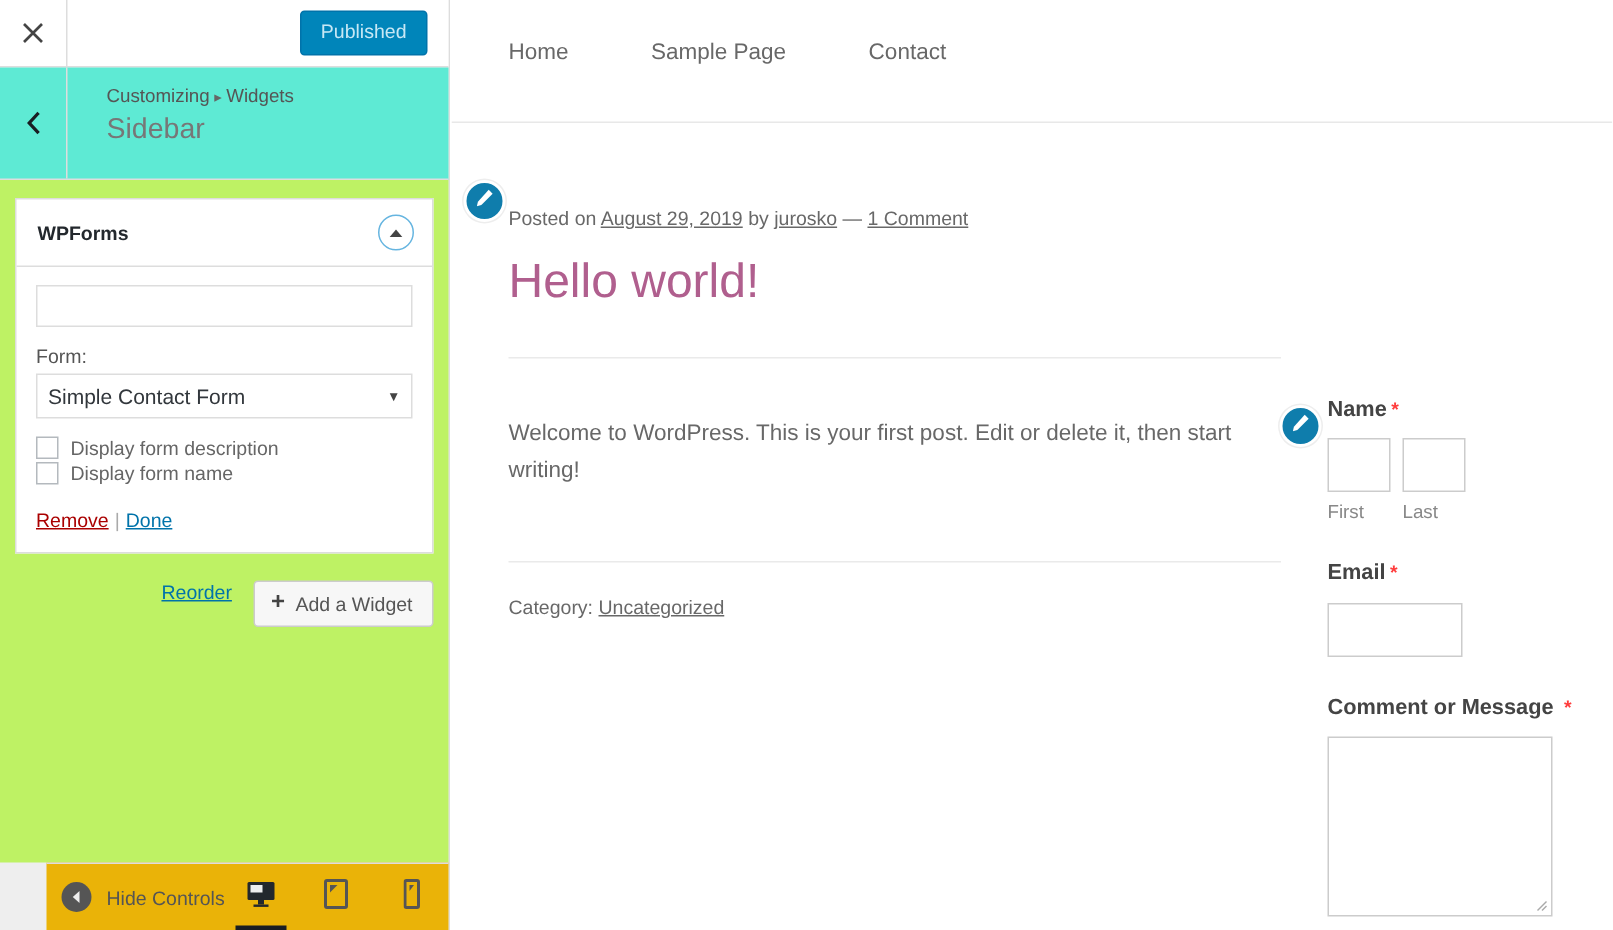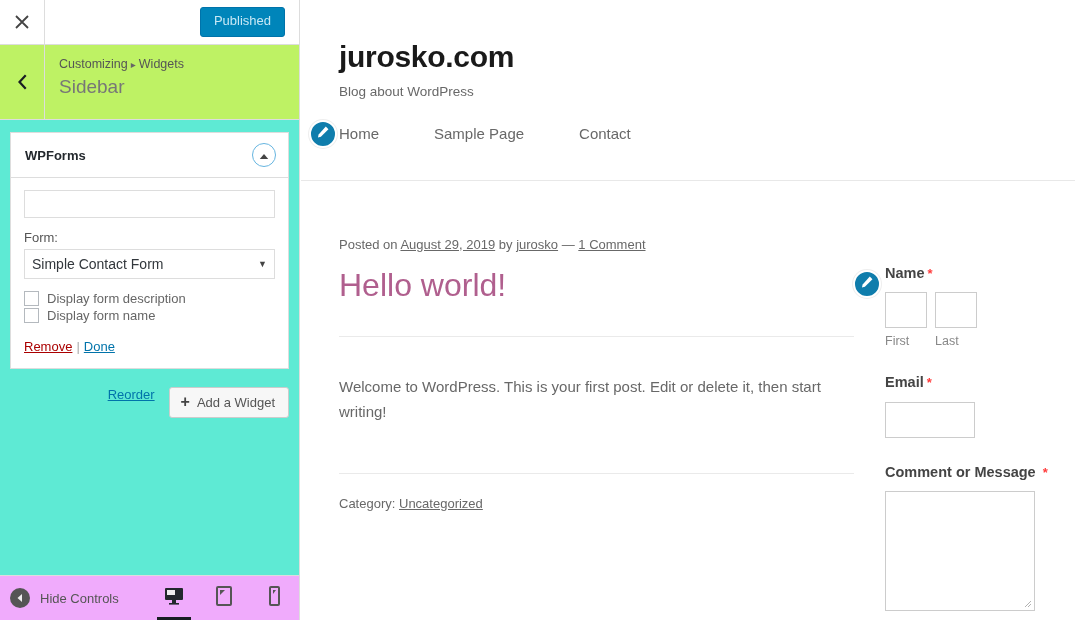--- a/index.html
+++ b/index.html
@@ -49,23 +49,23 @@
     font-size: 13px;
     padding: 6px 13px 7px;
     cursor: pointer;
     line-height: 1.1;
     font-family: "Liberation Sans", sans-serif;
   }
 
   
   .cz-section-head {
     height: 75px; min-height: 75px;
-    background: #bef264;
+    background: #5eead4;
     border-bottom: 1px solid #ddd;
-    display: flex; align-items: stretch;
+    display: flex; align-items: stretch; gap: 12px;
   }
   .cz-back {
     width: 45px; min-width: 45px;
     border-right: 1px solid #ddd;
     display: flex; align-items: center; justify-content: center;
     cursor: pointer;
   }
   .cz-back svg { display: block; }
   .cz-titles {
     flex: 1; padding: 11px 0 0 14px;
@@ -74,21 +74,21 @@
     font-size: 12.5px; color: #555; line-height: 1.3;
   }
   .cz-breadcrumb .sep { padding: 0 3px; font-size: 10px; color: #666; }
   .cz-panel-title {
     font-size: 19px; color: #777; font-weight: 400;
     line-height: 1.35; margin-top: 2px;
   }
 
   
   .cz-body {
-    flex: 1; background: #5eead4; overflow: hidden;
+    flex: 1; background: #bef264; overflow: hidden;
     padding: 12px 10px 0 10px;
   }
 
   
   .widget {
     background: #fff;
     border: 1px solid #ddd;
     border-radius: 0;
   }
   .widget-top {
@@ -163,24 +163,25 @@
     font-size: 13px; color: #555; padding: 6px 13px 7px 11px;
     display: flex; align-items: center; gap: 7px;
     cursor: pointer;
     font-family: "Liberation Sans", sans-serif;
   }
   .plus-ico { font-size: 16px; font-weight: bold; line-height: 1; color: #444; }
 
   
   .cz-footer {
     height: 45px; min-height: 45px;
-    background: #f0abfc; border-top: 1px solid #ddd;
+    background: #eab308; border-top: 1px solid #ddd;
     display: flex; align-items: center;
     padding: 0 12px 0 10px;
     position: relative;
+    margin-left: 31px;
   }
   .hide-controls {
     display: flex; align-items: center; gap: 10px; cursor: pointer;
   }
   .hc-circle {
     width: 20px; height: 20px; border-radius: 50%;
     background: #555; display: flex; align-items: center; justify-content: center;
   }
   .hc-text { font-size: 13px; color: #555; }
   .devices {
@@ -409,24 +410,20 @@
             </svg>
           </span>
         </div>
       </div>
     </div>
 
   </div>
 
   <div id="preview">
 
-    <div class="site-head">
-      <div class="site-title">jurosko.com</div>
-      <div class="site-desc">Blog about WordPress</div>
-    </div>
 
     <div class="site-nav">
       <div class="edit-pencil" style="position:absolute; left:8px; top:120px;">
         <span>
           <svg width="14" height="14" viewBox="0 0 16 16" aria-hidden="true">
             <path d="M11.2 1.8 L14.2 4.8 L5.6 13.4 L2.2 14.2 L3 10.8 Z" fill="#fff"></path>
           </svg>
         </span>
       </div>
       <span class="nav-item">Home</span>

